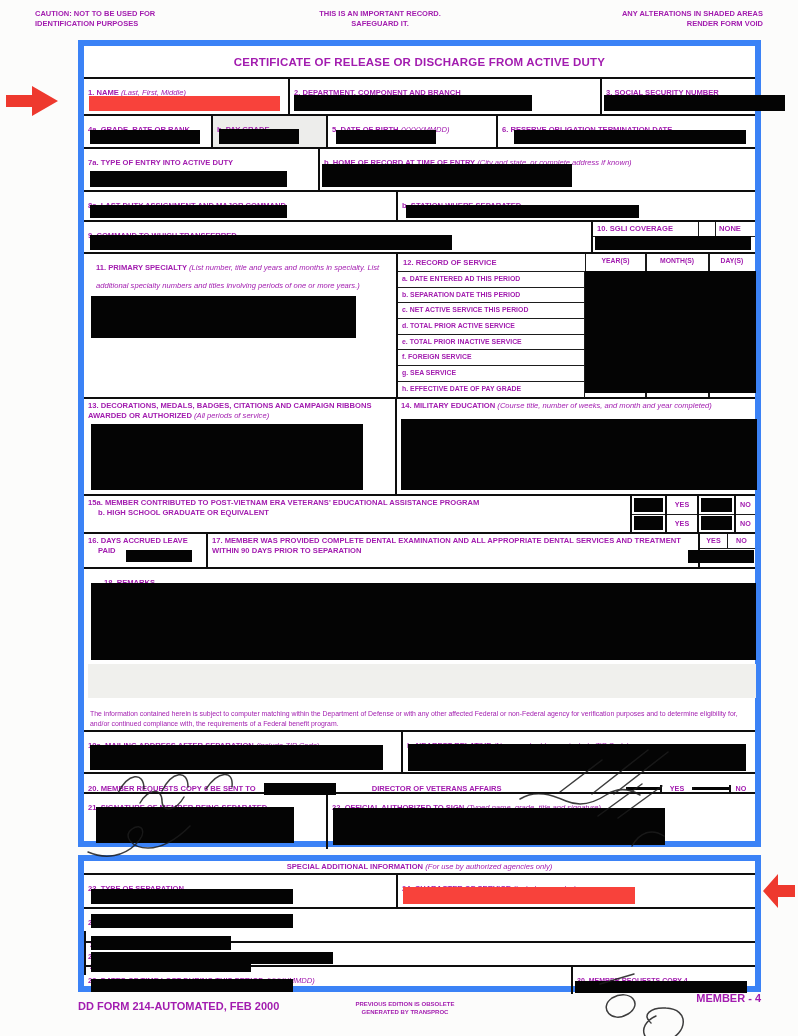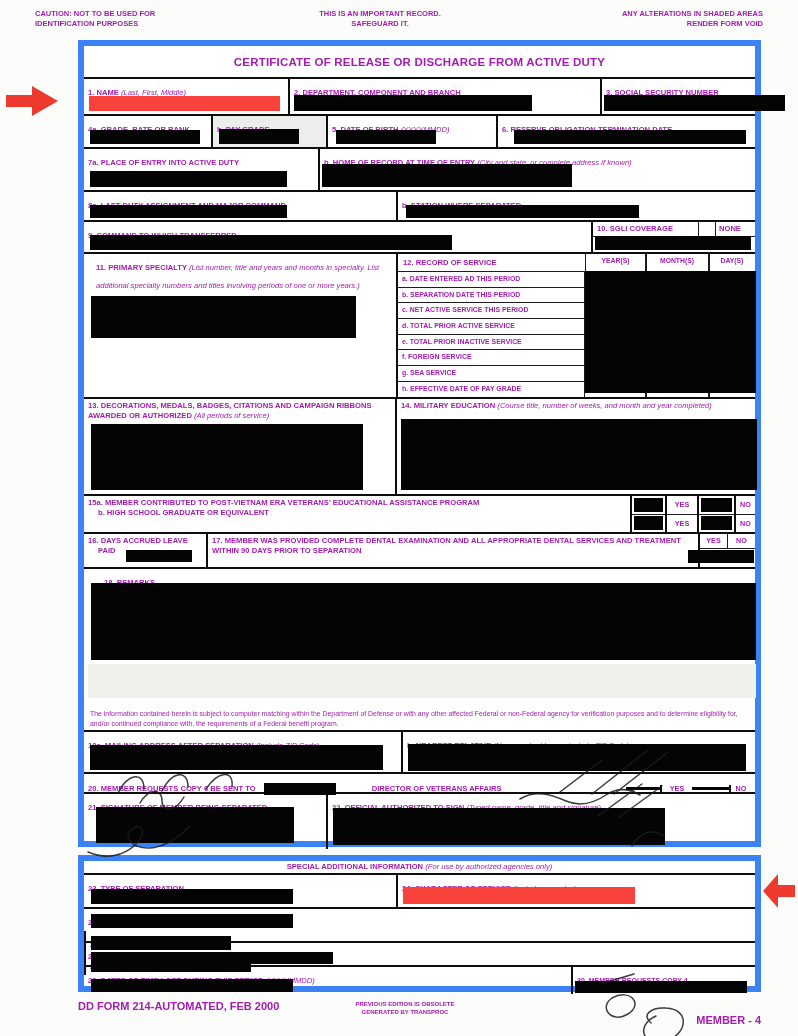--- a/index.html
+++ b/index.html
@@ -91,21 +91,21 @@
         <div class="redact" style="left:8px;bottom:3px;width:100px;height:14px;"></div>
       </div>
       <div class="cell" style="flex:1;">
         <span class="lb">6.  RESERVE OBLIGATION TERMINATION DATE</span>
         <div class="redact" style="left:16px;bottom:3px;width:232px;height:14px;"></div>
       </div>
     </div>
 
     <div class="row" style="height:43px;">
       <div class="cell" style="width:234px;">
-        <span class="lb">7a.  PLACE OF ENTRY INTO ACTIVE DUTY</span>
+        <span class="lb">7a.  TYPE OF ENTRY INTO ACTIVE DUTY</span>
         <div class="redact" style="left:6px;bottom:3px;width:197px;height:16px;"></div>
       </div>
       <div class="cell" style="flex:1;">
         <span class="lb"><span>b.  HOME OF RECORD AT TIME OF ENTRY</span> <span class="hint">(City and state, or complete address if known)</span></span>
         <div class="redact" style="left:2px;top:15px;width:250px;height:23px;"></div>
       </div>
     </div>
 
     <div class="row" style="height:30px;">
       <div class="cell" style="width:312px;">
@@ -315,21 +315,21 @@
         <div class="redact" style="left:2px;bottom:1px;width:172px;height:12px;"></div>
       </div>
     </div>
   </div>
 
   <div class="abs" style="left:78px;top:1000px;font-size:11px;font-weight:bold;">DD FORM 214-AUTOMATED, FEB 2000</div>
   <div class="abs" style="left:330px;top:1001px;width:150px;text-align:center;font-size:6px;font-weight:bold;line-height:1.3;">
     <div>PREVIOUS EDITION IS OBSOLETE</div>
     <div>GENERATED BY TRANSPROC</div>
   </div>
-  <div class="abs" style="left:650px;top:1014px;width:111px;text-align:right;font-size:11px;font-weight:bold;">MEMBER - 4</div>
+  <div class="abs" style="left:650px;top:992px;width:111px;text-align:right;font-size:11px;font-weight:bold;">MEMBER - 4</div>
 
   <svg class="abs scribbles" style="left:0;top:0;" width="798" height="1036">
     <g fill="none" stroke="#1c1c1c" stroke-width="1.5" stroke-linecap="round" opacity="0.85">
       <path d="M118,793 c10,-20 26,-22 26,-4"></path>
       <path d="M162,791 c10,-20 26,-22 26,-4"></path>
       <path d="M206,789 c12,-18 28,-20 26,-2"></path>
       <path d="M140,803 c8,-14 22,-16 22,-2 c0,12 14,10 22,-4"></path>
       <path d="M88,852 c18,8 36,4 48,-8 c12,-12 6,-22 -4,-15 c-10,7 0,19 16,19 c16,0 30,-10 42,-22"></path>
       <path d="M560,792 L602,760"></path>
       <path d="M592,794 L648,750"></path>

